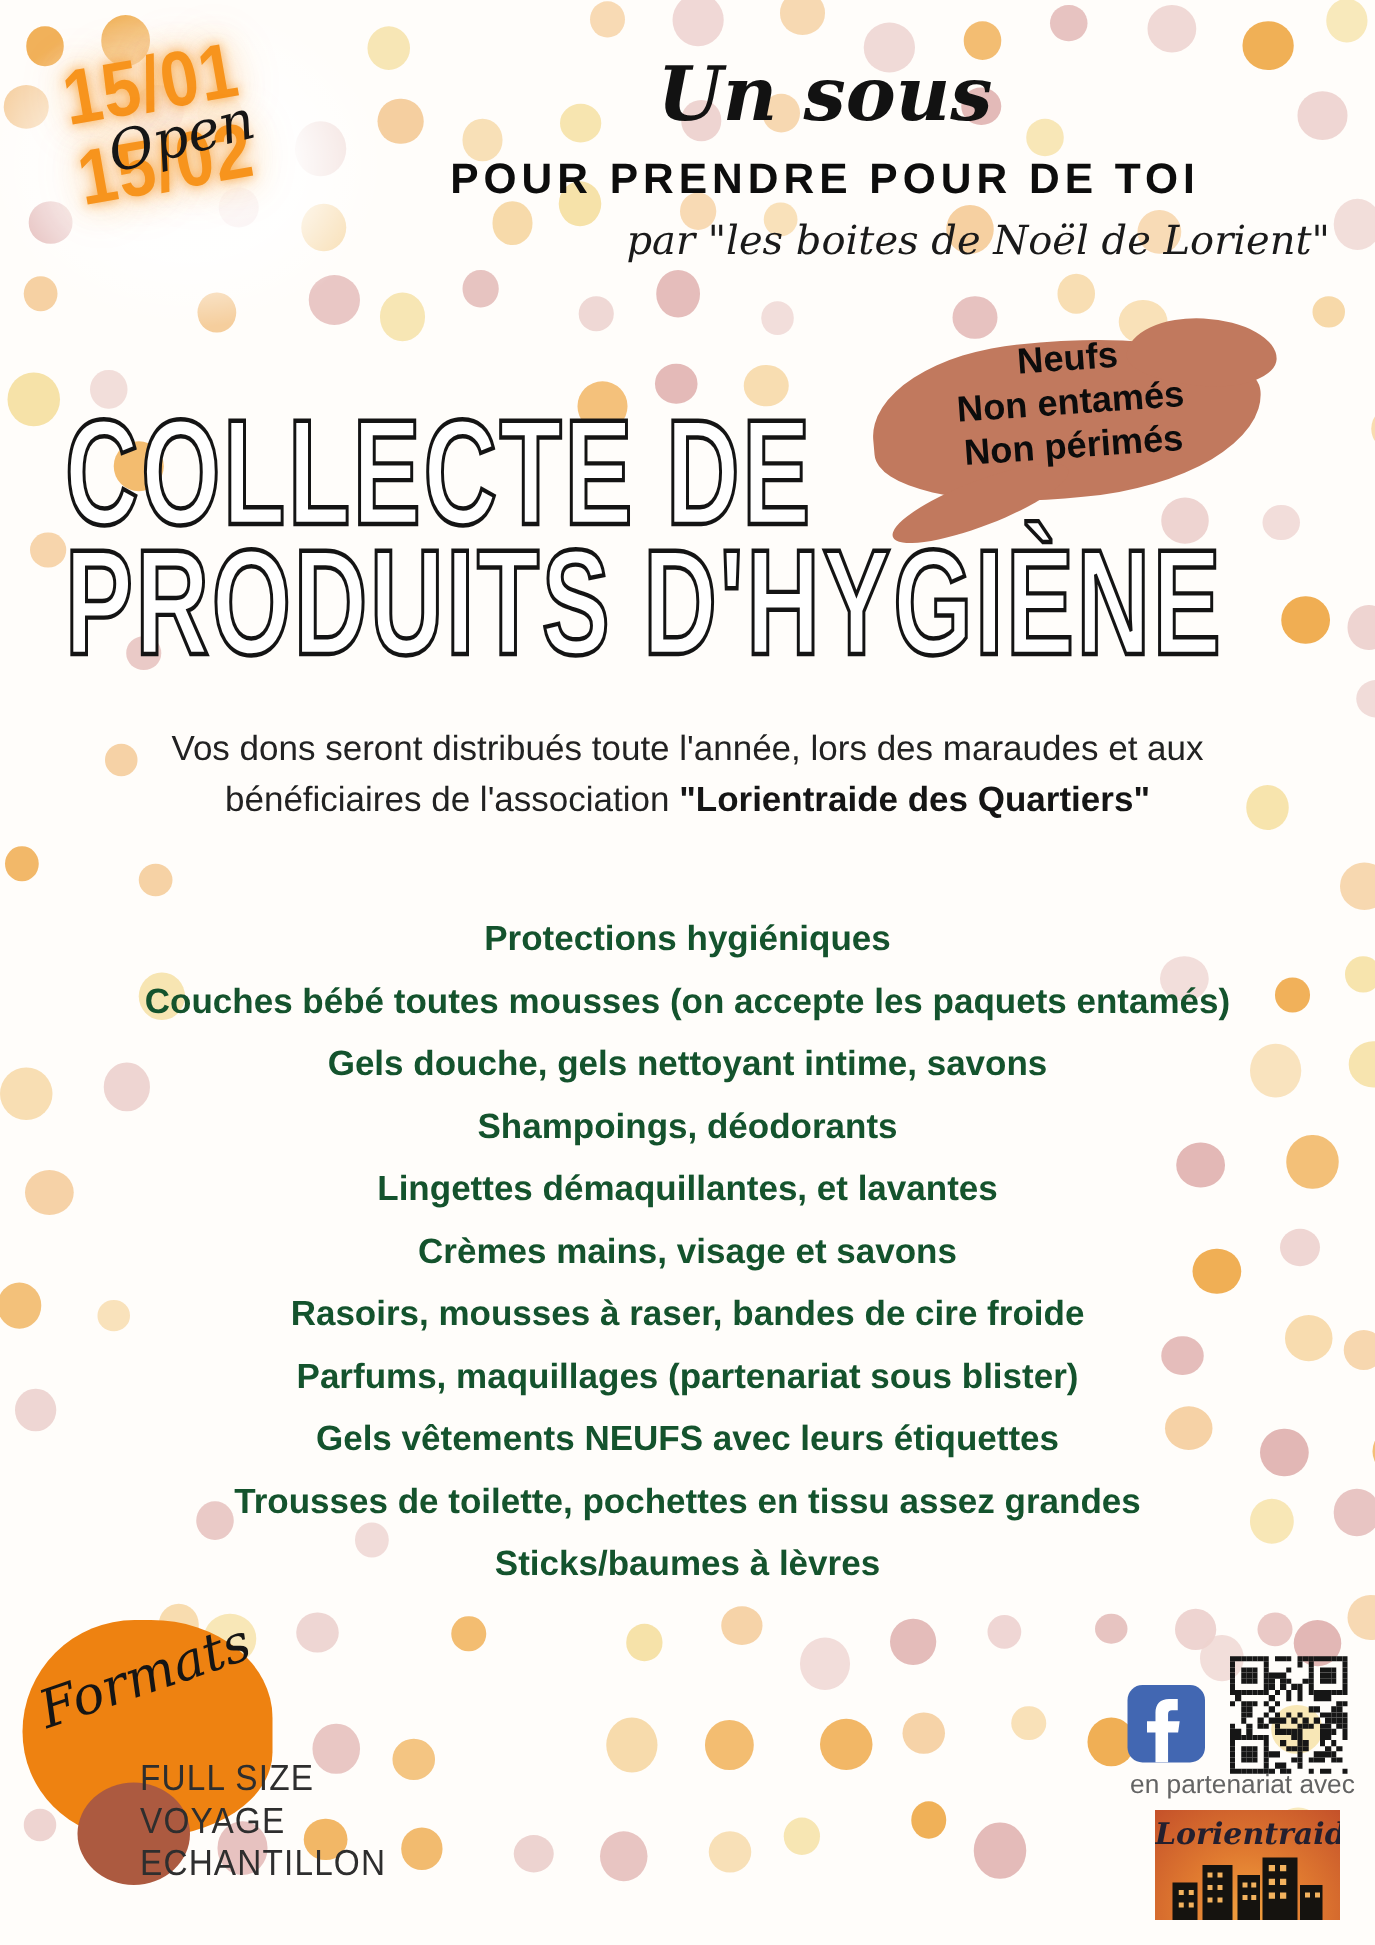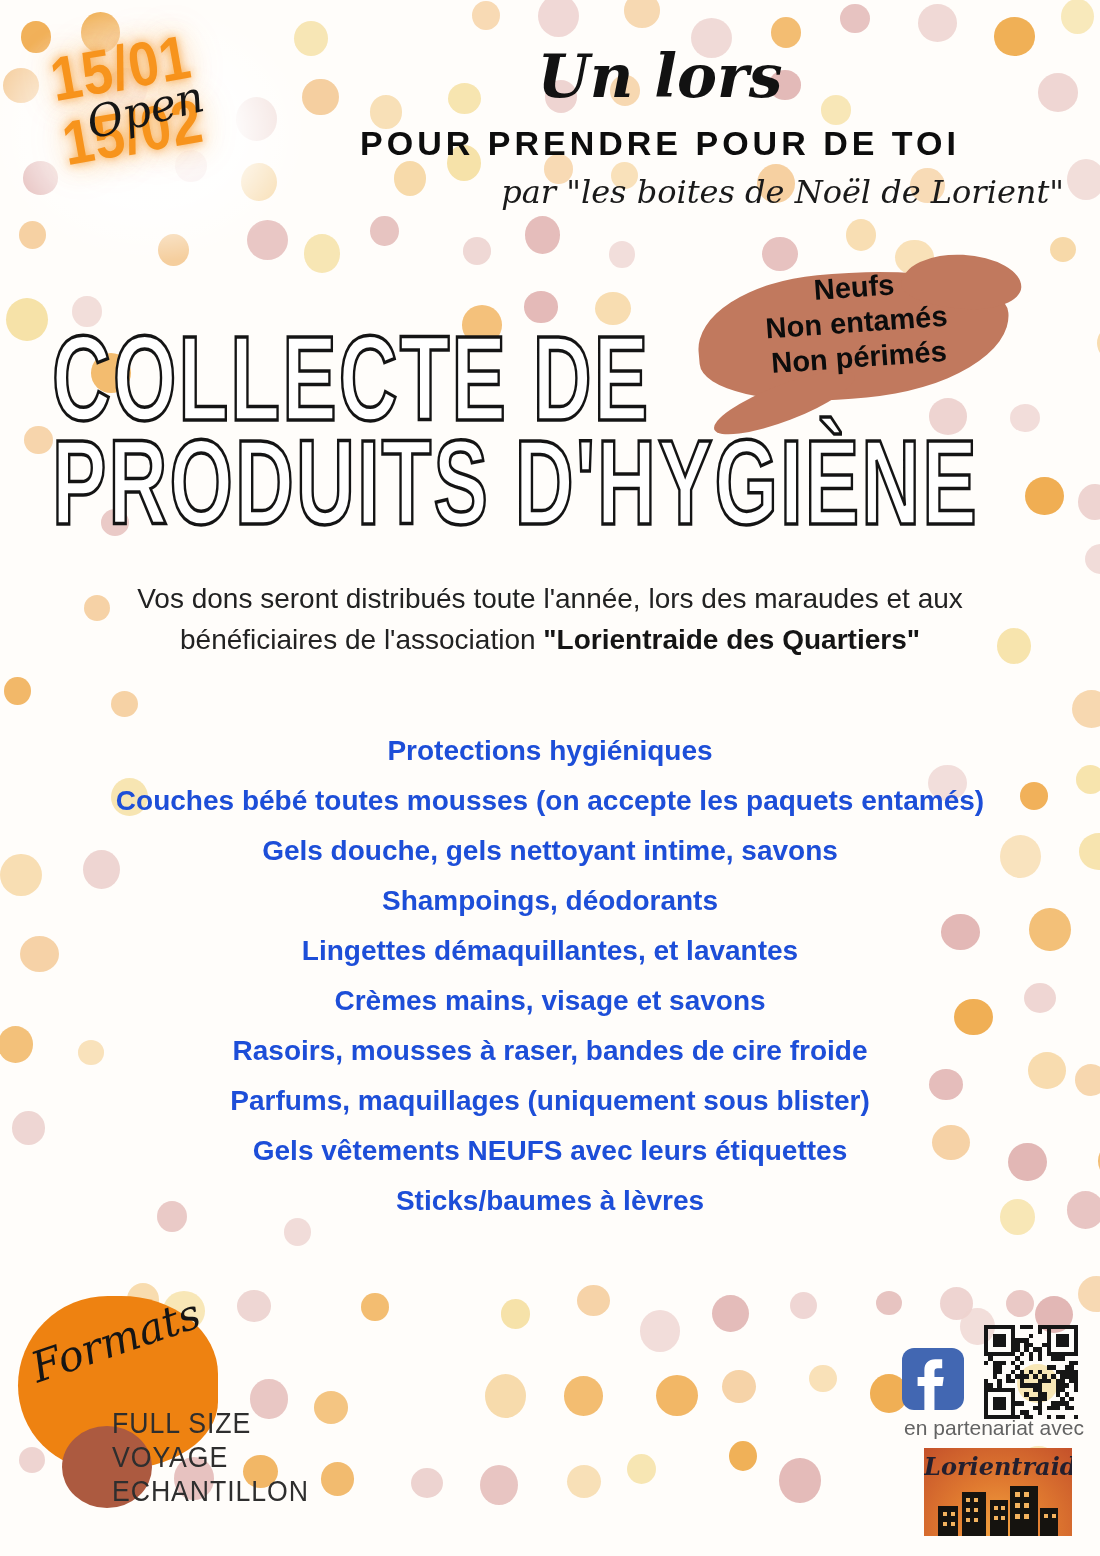--- a/index.html
+++ b/index.html
@@ -65,21 +65,21 @@
     font-weight:700;font-size:120px;line-height:104px;letter-spacing:3px;white-space:nowrap;
     color:#ffffff;-webkit-text-stroke:3.5px #141414;
     transform:scaleX(.68);transform-origin:left top;
   }
   
   .intro{position:absolute;left:70px;top:578px;width:960px;z-index:2;
     text-align:center;font-size:28px;line-height:41px;color:#222;}
   .intro b{color:#151515;}
   
   .items{position:absolute;left:50px;top:726px;width:1000px;z-index:2;text-align:center;}
-  .item{font-weight:700;font-size:28px;line-height:50px;color:#1d4ed8;white-space:nowrap;}
+  .item{font-weight:700;font-size:28px;line-height:50px;color:#14532d;white-space:nowrap;}
   
   .blob{
     position:absolute;left:18px;top:1296px;width:200px;height:174px;z-index:1;
     background:#ee8211;border-radius:48% 52% 55% 45% / 55% 48% 42% 52%;
   }
   .blob-dark{
     position:absolute;left:62px;top:1426px;width:90px;height:82px;z-index:2;
     background:#ac5a40;border-radius:50%;
   }
   .formats-script{
@@ -259,21 +259,21 @@
       <div class="dot" style="left: 361.318px; top: 1292.68px; width: 27.465px; height: 28.3643px; background: rgb(240, 174, 83); opacity: 0.82;"></div>
     </div>
 
   <div class="date-block">
     <div class="neon-date l1">15/01</div>
     <div class="neon-date l2">15/02</div>
     <div class="open-script">Open</div>
   </div>
 
   <div class="header">
-    <div class="script-title">Un lors</div>
+    <div class="script-title">Un sous</div>
     <div class="subtitle">POUR PRENDRE POUR DE TOI</div>
     <div class="byline">par "les boites de Noël de Lorient"</div>
   </div>
 
   <div class="badge-group">
     <div class="brush"></div>
     <div class="badge-lines">
       <div>Neufs</div>
       <div>Non entamés</div>
       <div>Non périmés</div>
@@ -290,22 +290,23 @@
   </div>
 
   <div class="items">
       <div class="item">Protections hygiéniques</div>
       <div class="item">Couches bébé toutes mousses (on accepte les paquets entamés)</div>
       <div class="item">Gels douche, gels nettoyant intime, savons</div>
       <div class="item">Shampoings, déodorants</div>
       <div class="item">Lingettes démaquillantes, et lavantes</div>
       <div class="item">Crèmes mains, visage et savons</div>
       <div class="item">Rasoirs, mousses à raser, bandes de cire froide</div>
-      <div class="item">Parfums, maquillages (uniquement sous blister)</div>
+      <div class="item">Parfums, maquillages (partenariat sous blister)</div>
       <div class="item">Gels vêtements NEUFS avec leurs étiquettes</div>
+      <div class="item">Trousses de toilette, pochettes en tissu assez grandes</div>
       <div class="item">Sticks/baumes à lèvres</div>
     </div>
 
   <div class="blob"></div>
   <div class="blob-dark"></div>
   <div class="formats-script">Formats</div>
   <div class="formats-list">
     <div>FULL SIZE</div>
     <div>VOYAGE</div>
     <div>ECHANTILLON</div>

